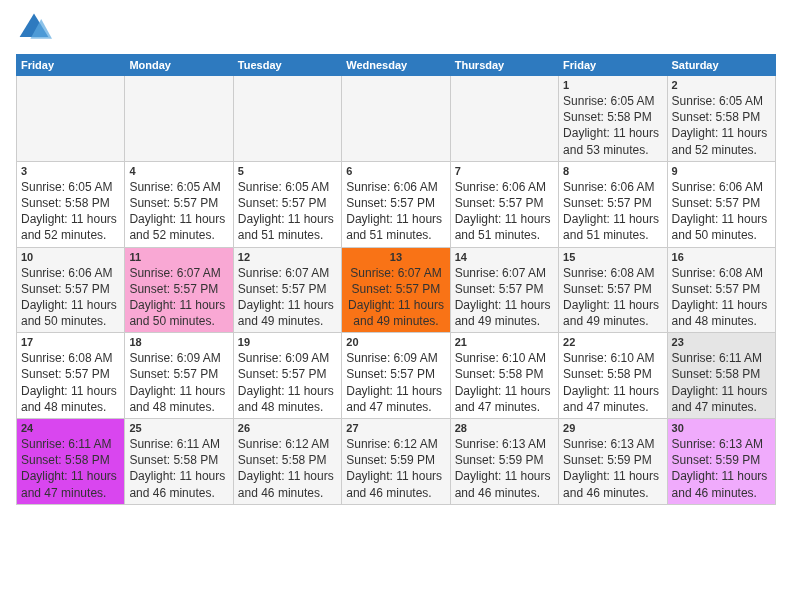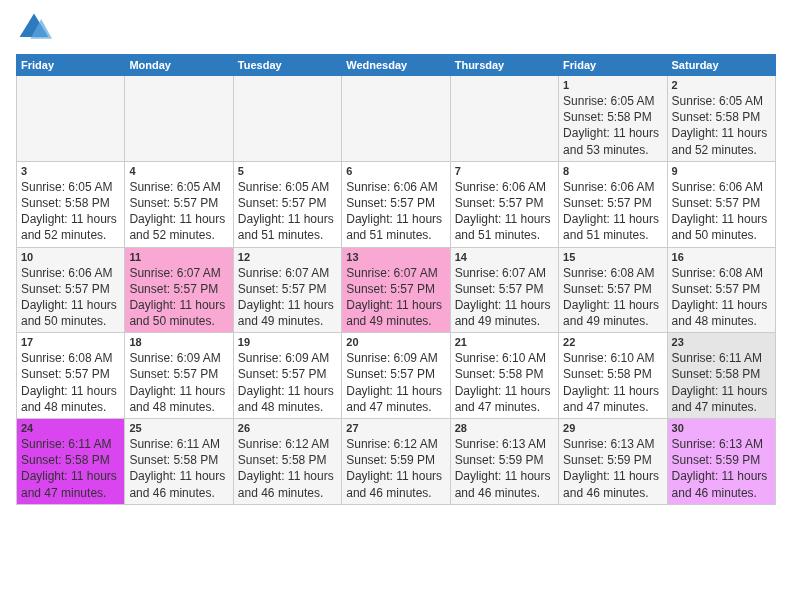--- a/index.html
+++ b/index.html
@@ -221,21 +221,21 @@
 Daylight: 11 hours
 and 50 minutes.</div>
           </td>
           <td style="background: rgb(245, 245, 245);">
             <span class="day-num">12</span>
             <div class="cell-info" style="white-space: pre-line;">Sunrise: 6:07 AM
 Sunset: 5:57 PM
 Daylight: 11 hours
 and 49 minutes.</div>
           </td>
-          <td style="background: #f9a8d4;">
+          <td style="background: #f97316; text-align: center;">
             <span class="day-num">13</span>
             <div class="cell-info" style="white-space: pre-line;">Sunrise: 6:07 AM
 Sunset: 5:57 PM
 Daylight: 11 hours
 and 49 minutes.</div>
           </td>
           <td style="background: rgb(245, 245, 245);">
             <span class="day-num">14</span>
             <div class="cell-info" style="white-space: pre-line;">Sunrise: 6:07 AM
 Sunset: 5:57 PM

